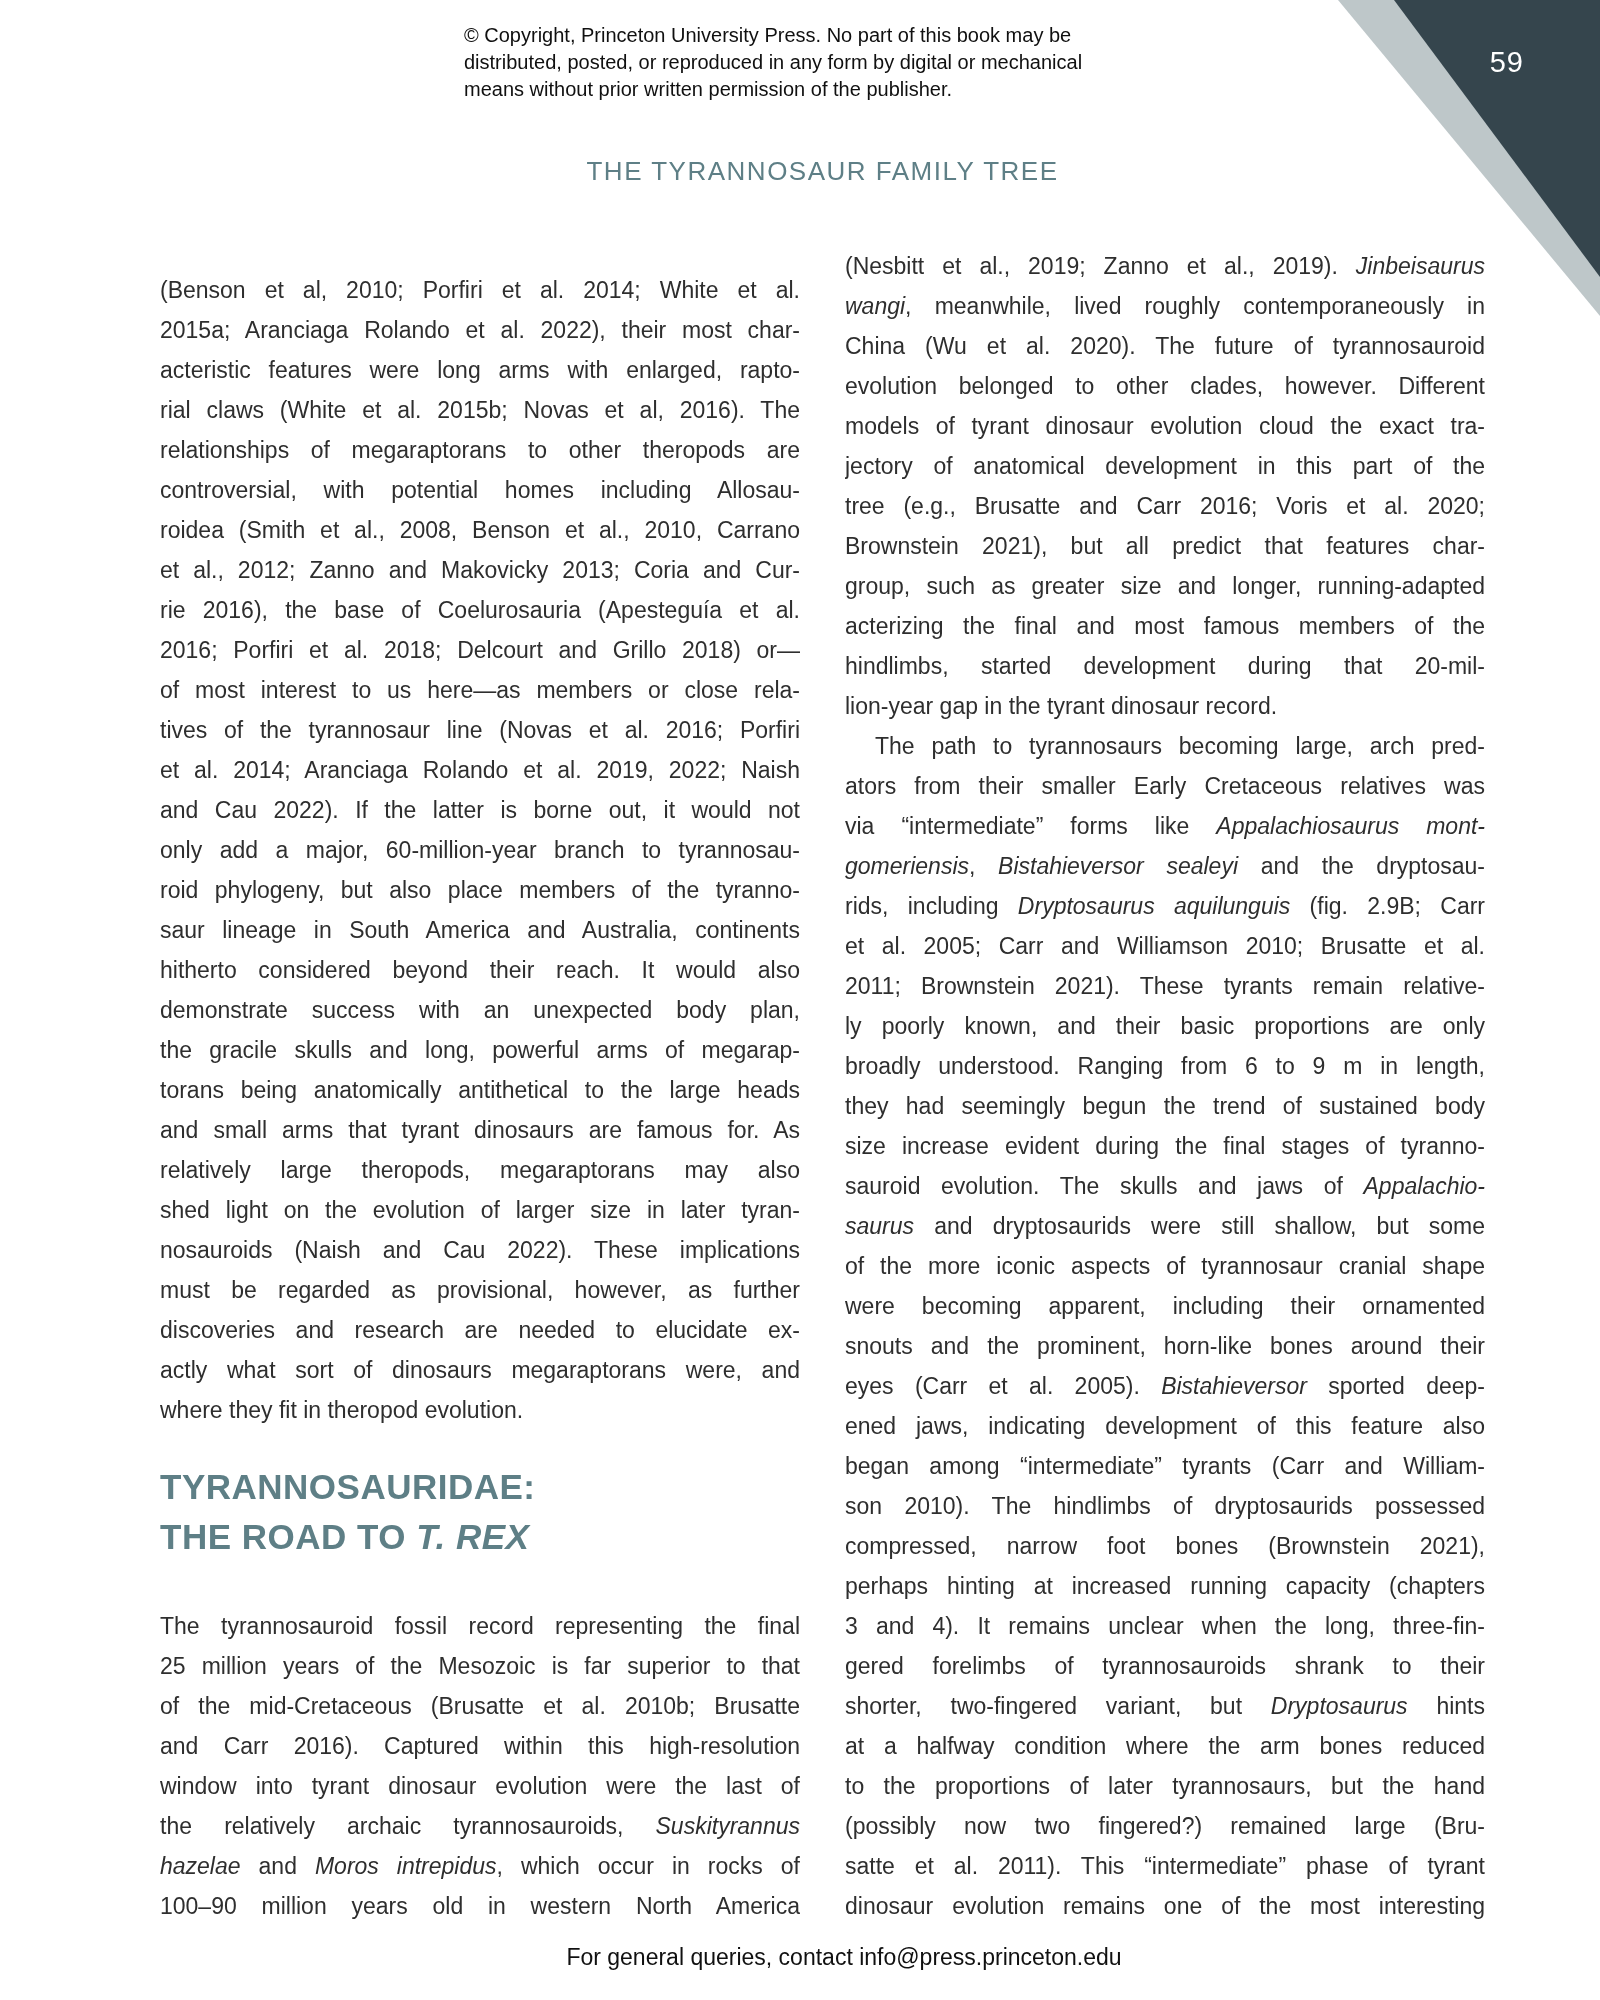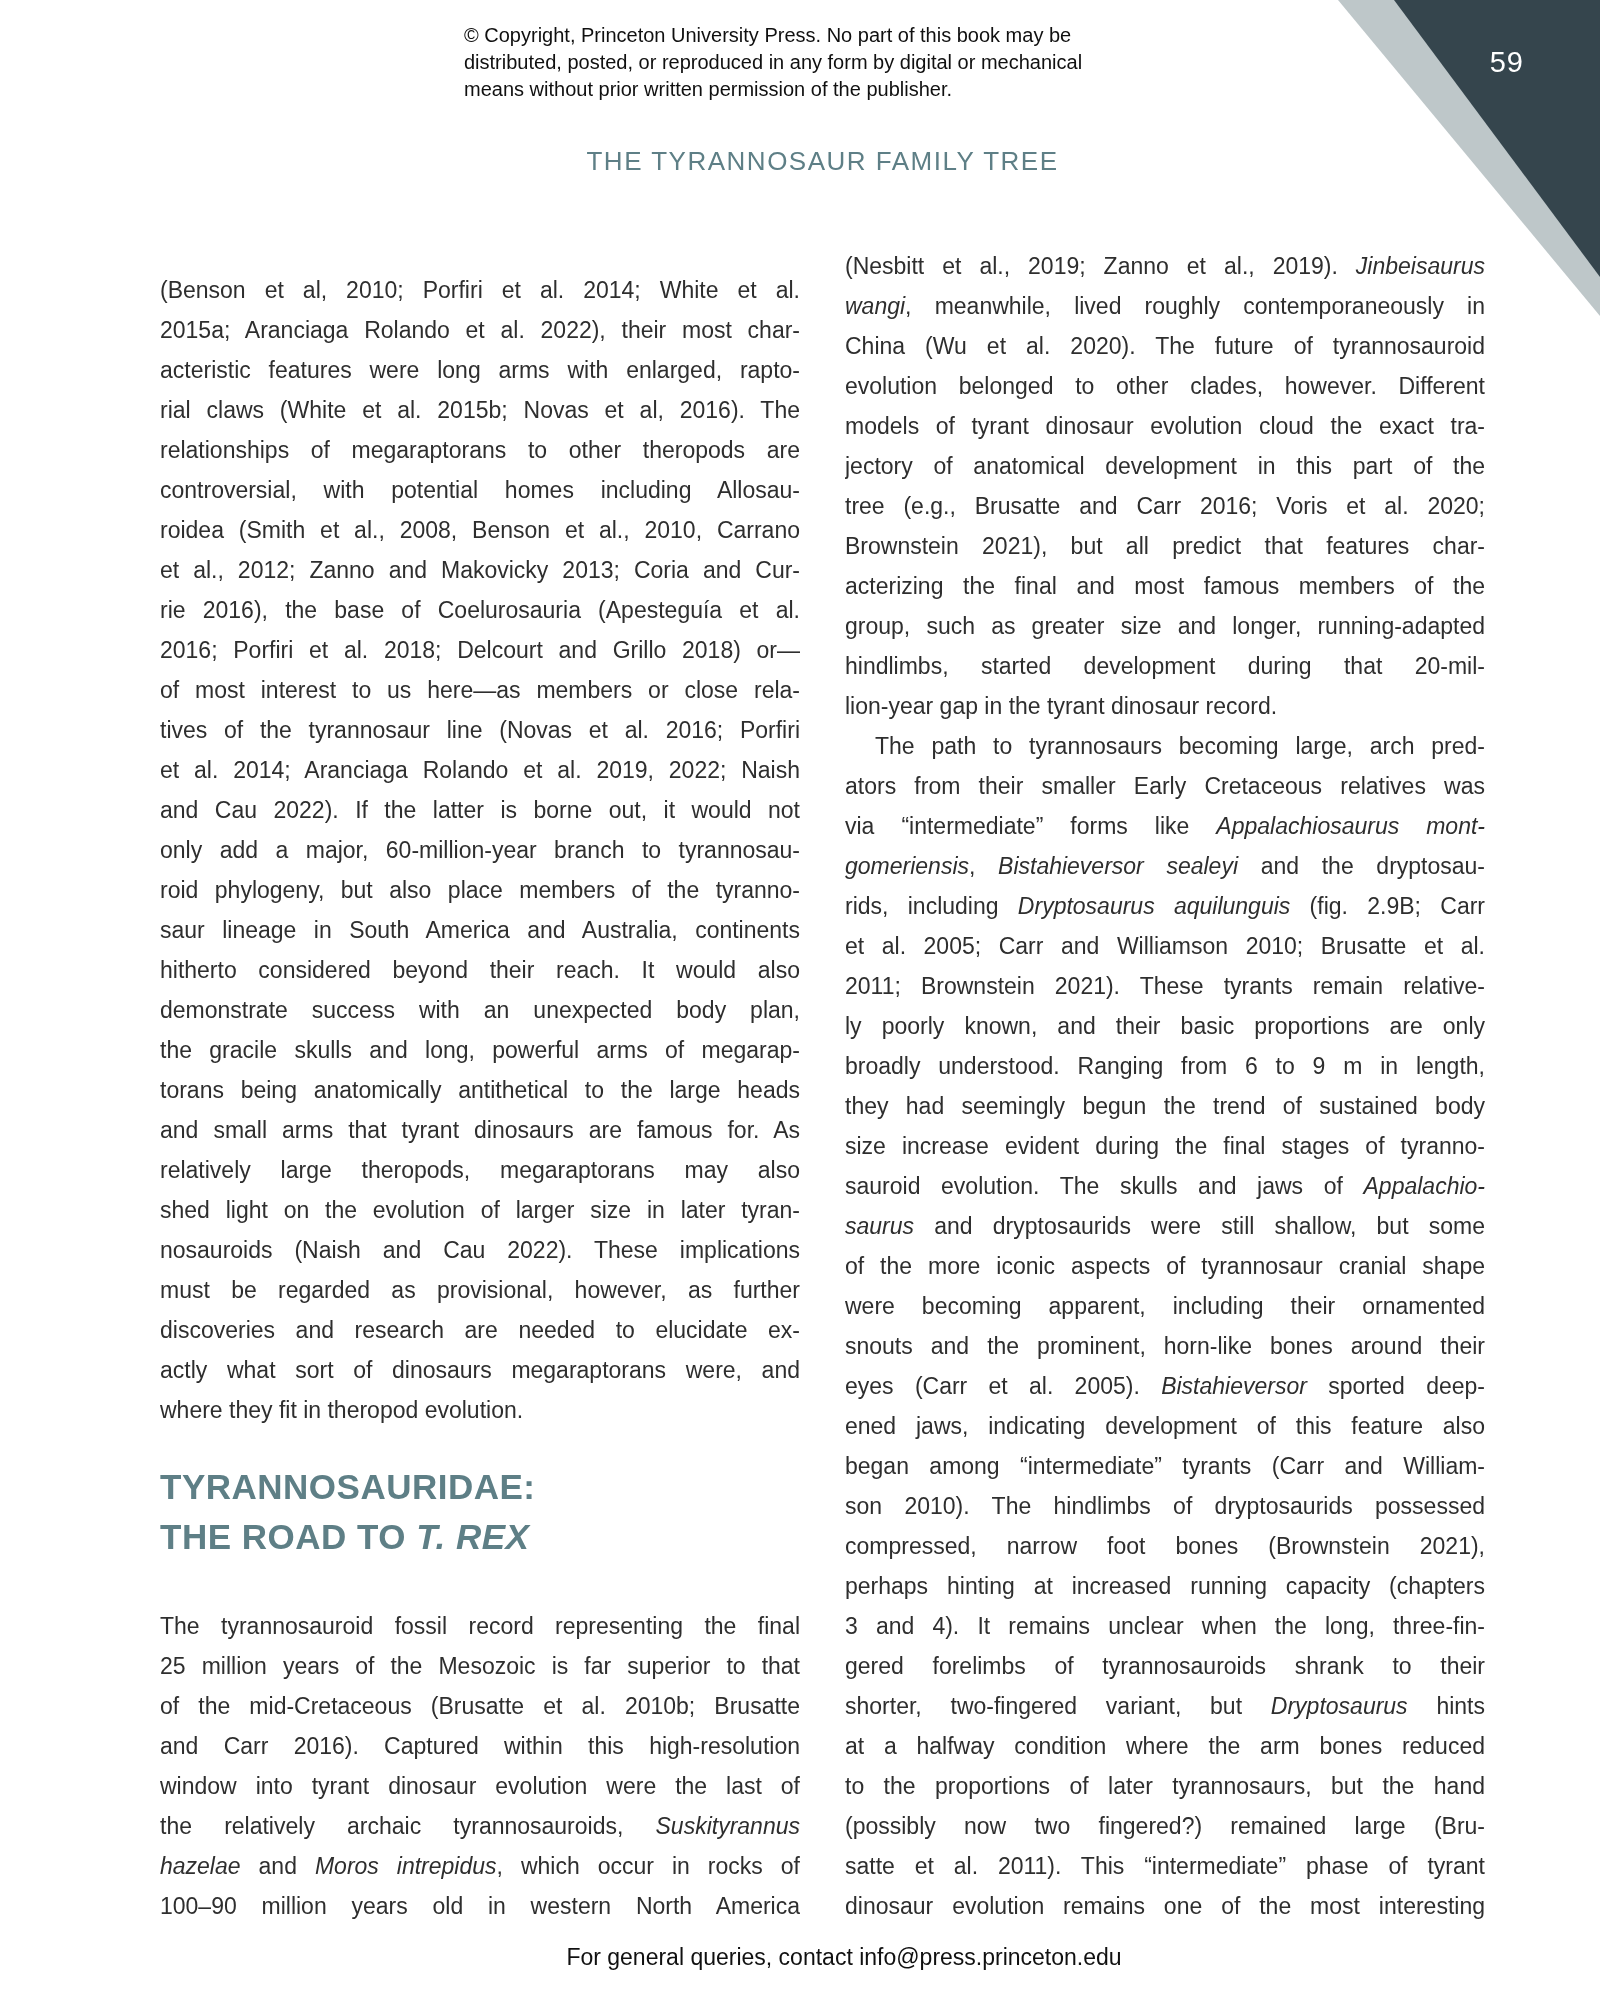--- a/index.html
+++ b/index.html
@@ -33,21 +33,21 @@
     .copyright {
       position: absolute; top: 22px; left: 464px;
       width: 700px; color: #101010;
     }
     .copyright .jline {
       font-size: 20px; line-height: 27px; height: 27px;
       text-align: left; text-align-last: left; color: #101010;
     }
     
     .running-head {
-      position: absolute; top: 146px; left: 160px; width: 1325px;
+      position: absolute; top: 156px; left: 160px; width: 1325px;
       text-align: center;
       font-size: 26px; letter-spacing: 1.5px;
       color: var(--accent-teal, #5e8087);
     }
     
     .columns {
       position: absolute; top: 246px; left: 160px;
       display: flex; gap: 45px; align-items: flex-end;
     }
     .col { width: 640px; }
@@ -145,22 +145,22 @@
     <div class="col">
       <div class="para">
           <div class="jline"><span>(Nesbitt et al., 2019; Zanno et al., 2019). </span><span class="it">Jinbeisaurus</span></div>
           <div class="jline"><span class="it">wangi</span><span>, meanwhile, lived roughly contemporaneously in</span></div>
           <div class="jline"><span>China (Wu et al. 2020). The future of tyrannosauroid</span></div>
           <div class="jline"><span>evolution belonged to other clades, however. Different</span></div>
           <div class="jline"><span>models of tyrant dinosaur evolution cloud the exact tra-</span></div>
           <div class="jline"><span>jectory of anatomical development in this part of the</span></div>
           <div class="jline"><span>tree (e.g., Brusatte and Carr 2016; Voris et al. 2020;</span></div>
           <div class="jline"><span>Brownstein 2021), but all predict that features char-</span></div>
+          <div class="jline"><span>group, such as greater size and longer, running-adapted</span></div>
           <div class="jline"><span>acterizing the final and most famous members of the</span></div>
-          <div class="jline"><span>group, such as greater size and longer, running-adapted</span></div>
           <div class="jline"><span>hindlimbs, started development during that 20-mil-</span></div>
           <div class="jline lastline"><span>lion-year gap in the tyrant dinosaur record.</span></div>
         </div>
       <div class="para">
           <div class="jline indent"><span>The path to tyrannosaurs becoming large, arch pred-</span></div>
           <div class="jline"><span>ators from their smaller Early Cretaceous relatives was</span></div>
           <div class="jline"><span>via “intermediate” forms like </span><span class="it">Appalachiosaurus mont-</span></div>
           <div class="jline"><span class="it">gomeriensis</span><span>, </span><span class="it">Bistahieversor sealeyi</span><span> and the dryptosau-</span></div>
           <div class="jline"><span>rids, including </span><span class="it">Dryptosaurus aquilunguis</span><span> (fig. 2.9B; Carr</span></div>
           <div class="jline"><span>et al. 2005; Carr and Williamson 2010; Brusatte et al.</span></div>

